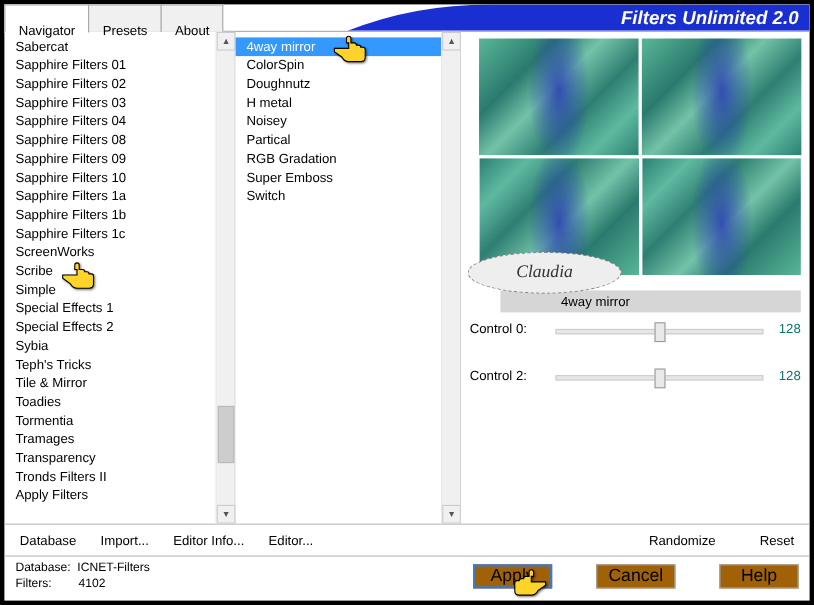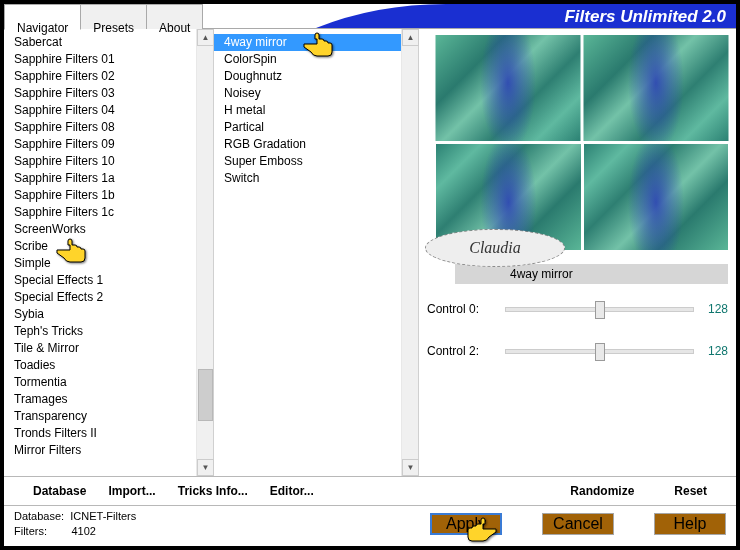--- a/index.html
+++ b/index.html
@@ -41,31 +41,31 @@
 .tile.flip { transform: rotate(180deg); }
 
 .badge { position: absolute; left: 421px; top: 225px; width: 140px; height: 38px;
          background: #eee; border: 1px dashed #888; border-radius: 50%/50%;
          display: flex; align-items: center; justify-content: center;
          font-style: italic; font-family: "Brush Script MT","Comic Sans MS",cursive; font-size: 16px; color: #333; z-index: 5; }
 
 .filter-name { margin-top: 14px; height: 20px; background: #d6d6d6; font-size: 12px; color: #000;
                display: flex; align-items: center; padding-left: 55px; margin-left: 28px; }
 
-.ctrl-row { display: flex; align-items: center; height: 34px; margin-top: 8px; }
+.ctrl-row { display: flex; height: 34px; margin-top: 8px; }
 .ctrl-label { width: 78px; font-size: 12px; color: #000; }
 .ctrl-track { flex: 1; height: 18px; position: relative; }
 .ctrl-track::before { content: ""; position: absolute; left: 0; right: 0; top: 7px; height: 3px;
                       background: #e6e6e6; border: 1px solid #ccc; }
 .ctrl-thumb { position: absolute; top: 1px; width: 10px; height: 18px; left: 50%;
               background: #e9e9e9; border: 1px solid #9a9a9a; transform: translateX(-50%); cursor: pointer; }
 .ctrl-val { width: 34px; text-align: right; font-size: 12px; color: #0f766e; }
 
 .toolbar { height: 30px; border-top: 1px solid #b8b8b8; border-bottom: 1px solid #b8b8b8;
-           display: flex; align-items: center; padding: 0 25px; font-size: 12px; font-weight: bold; gap: 14px; }
+           display: flex; align-items: center; padding: 0 10px; font-size: 12px; font-weight: normal; gap: 14px; }
 .tool { cursor: pointer; padding: 2px 4px; }
 .spacer { flex: 1; }
 .tool.rand { margin-right: 18px; }
 
 .status { height: 36px; display: flex; align-items: center; padding: 0 10px; }
 .status-left { font-size: 11px; color: #000; line-height: 15px; }
 .sl-row span.lbl { display: inline-block; }
 .status-right { margin-left: auto; display: flex; gap: 8px; }
 .btn { width: 72px; height: 22px; font-size: 16px; background: #a16207; border: 1px solid #a6a6a6;
        display: flex; align-items: center; justify-content: center; cursor: pointer; margin-left: 32px; }
@@ -114,36 +114,36 @@
             <div class="item">Special Effects 1</div>
             <div class="item">Special Effects 2</div>
             <div class="item">Sybia</div>
             <div class="item">Teph's Tricks</div>
             <div class="item">Tile &amp; Mirror</div>
             <div class="item">Toadies</div>
             <div class="item">Tormentia</div>
             <div class="item">Tramages</div>
             <div class="item">Transparency</div>
             <div class="item">Tronds Filters II</div>
-            <div class="item">Mirror Filters</div>
+            <div class="item">Apply Filters</div>
           </div>
       <div class="scrollbar">
         <div class="sbtn up">▲</div>
         <div class="thumb" style="top:340px;height:52px"></div>
         <div class="sbtn down">▼</div>
       </div>
     </div>
 
     <div class="col col2">
       <div class="list" id="list2">
             <div class="item sel">4way mirror</div>
             <div class="item">ColorSpin</div>
             <div class="item">Doughnutz</div>
+            <div class="item">H metal</div>
             <div class="item">Noisey</div>
-            <div class="item">H metal</div>
             <div class="item">Partical</div>
             <div class="item">RGB Gradation</div>
             <div class="item">Super Emboss</div>
             <div class="item">Switch</div>
           </div>
       <div class="scrollbar">
         <div class="sbtn up">▲</div>
         <div class="sbtn down">▼</div>
       </div>
     </div>
@@ -173,21 +173,21 @@
               <div class="ctrl-thumb"></div>
             </div>
         <div class="ctrl-val">128</div>
       </div>
     </div>
   </div>
 
   <div class="toolbar">
     <span class="tool">Database</span>
     <span class="tool">Import...</span>
-    <span class="tool">Tricks Info...</span>
+    <span class="tool">Editor Info...</span>
     <span class="tool">Editor...</span>
     <span class="spacer"></span>
     <span class="tool rand">Randomize</span>
     <span class="tool">Reset</span>
   </div>
 
   <div class="status">
     <div class="status-left">
       <div class="sl-row"><span class="lbl">Database:</span>&nbsp;&nbsp;<span>ICNET-Filters</span></div>
       <div class="sl-row"><span class="lbl">Filters:</span>&nbsp;&nbsp;&nbsp;&nbsp;&nbsp;&nbsp;&nbsp;&nbsp;<span>4102</span></div>

